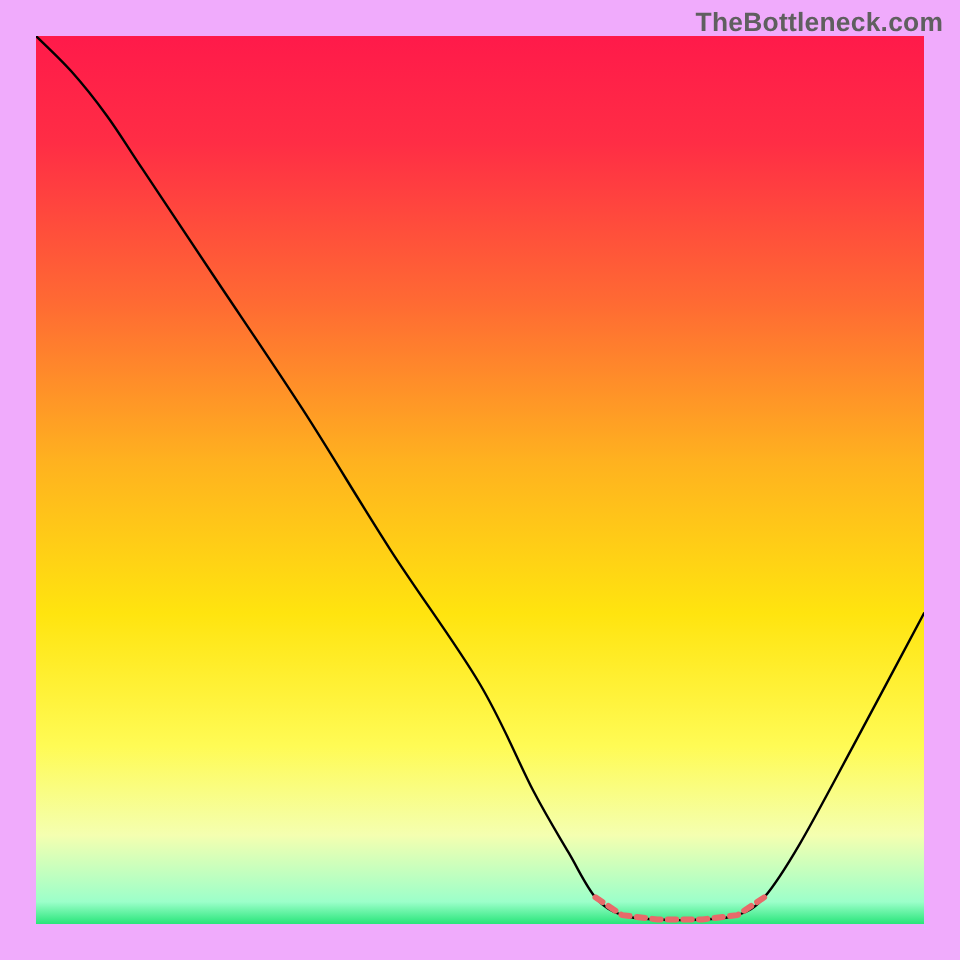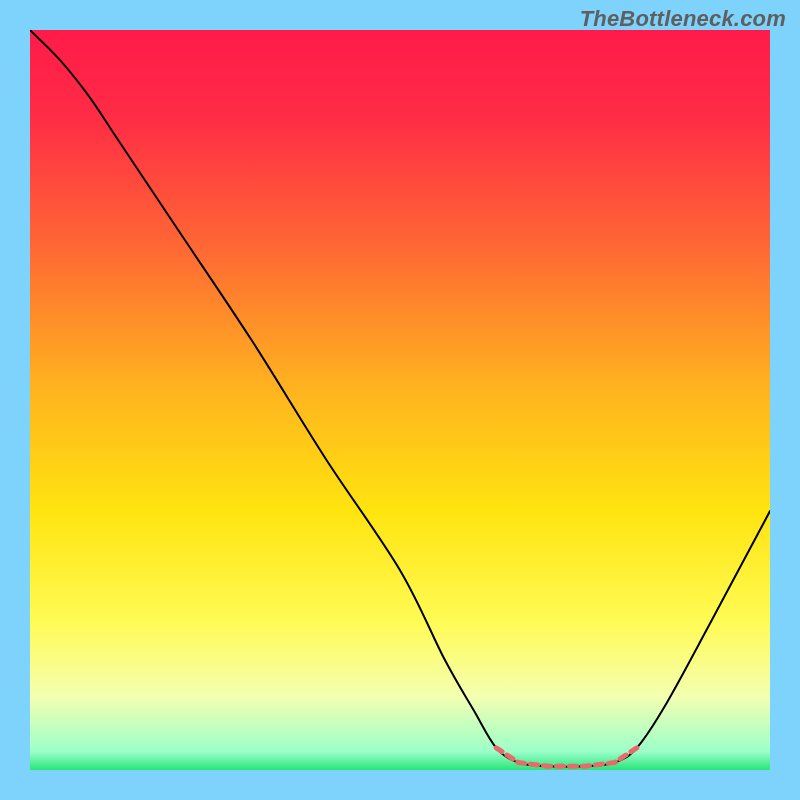--- a/index.html
+++ b/index.html
@@ -8,22 +8,21 @@
     width: 800px;
     height: 800px;
     background: #000;
     font-family: Arial, Helvetica, sans-serif;
     overflow: hidden;
   }
   .frame {
     position: relative;
     width: 800px;
     height: 800px;
-    background: #7dd3fc;
-    font-style: italic;
+    background: #f0abfc;
   }
   .watermark {
     position: absolute;
     top: 6px;
     right: 14px;
     color: #5f5f5f;
     font-size: 22px;
     font-weight: 600;
     letter-spacing: 0.2px;
     pointer-events: none;

